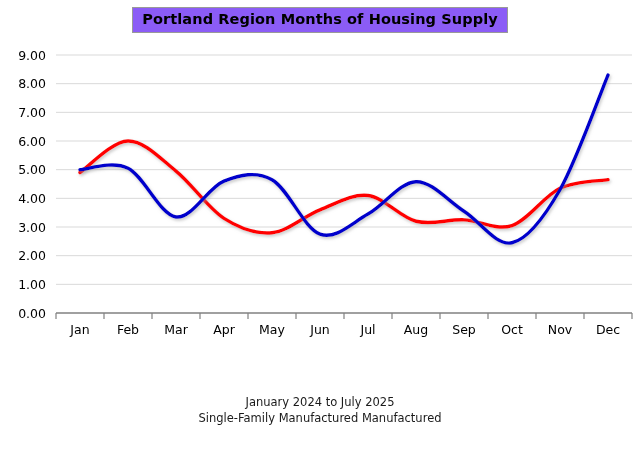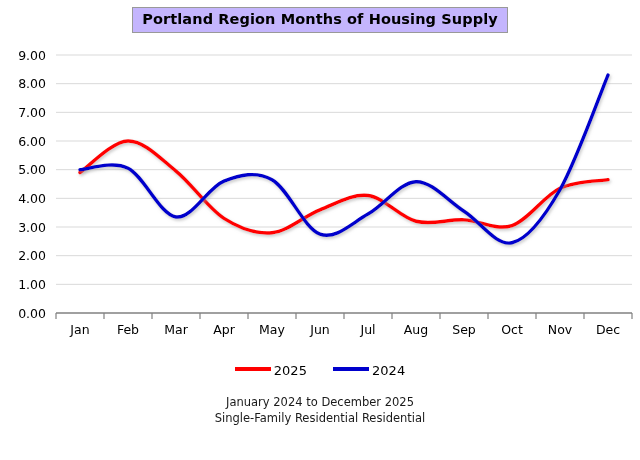--- a/index.html
+++ b/index.html
@@ -30,21 +30,21 @@
     text-align: center;
   }
   .chart-title {
     display: inline-block;
     border: 1px solid #999999;
     padding: 3px 9px 4px 9px;
     font-size: 14.5px;
     font-weight: bold;
     letter-spacing: 0.1px;
     line-height: 1.15;
-    background: #c4b5fd;
+    background: #8b5cf6;
   }
   svg.plot {
     position: absolute;
     left: 0;
     top: 0;
     width: 640px;
     height: 460px;
   }
   text.ytick {
     font-family: "DejaVu Sans", sans-serif;
@@ -164,27 +164,19 @@
       </g>
     <g id="series-group">
         <filter id="lineShadow" x="-20%" y="-20%" width="140%" height="140%">
           <feDropShadow dx="1.2" dy="1.8" stdDeviation="1.4" flood-color="#9a9a9a" flood-opacity="0.55"></feDropShadow>
         </filter>
         <path d="M 80.00 172.53 C 88.00 167.28, 112.00 141.24, 128.00 141.00 C 144.00 140.76, 160.00 158.20, 176.00 171.10 C 192.00 184.00, 208.00 208.13, 224.00 218.40 C 240.00 228.67, 256.00 234.17, 272.00 232.73 C 288.00 231.30, 304.00 216.01, 320.00 209.80 C 336.00 203.59, 352.00 193.56, 368.00 195.47 C 384.00 197.38, 400.00 217.21, 416.00 221.27 C 432.00 225.33, 448.00 219.12, 464.00 219.83 C 480.00 220.55, 496.00 230.82, 512.00 225.57 C 528.00 220.31, 544.00 195.94, 560.00 188.30 C 576.00 180.66, 600.00 181.13, 608.00 179.70" fill="none" stroke="#FF0000" stroke-width="3.4" stroke-linecap="round" stroke-linejoin="round" filter="url(#lineShadow)"></path>
         <path d="M 80.00 169.67 C 88.00 169.43, 112.00 160.35, 128.00 168.23 C 144.00 176.12, 160.00 214.82, 176.00 216.97 C 192.00 219.12, 208.00 187.34, 224.00 181.13 C 240.00 174.92, 256.00 170.86, 272.00 179.70 C 288.00 188.54, 304.00 228.43, 320.00 234.17 C 336.00 239.90, 352.00 222.84, 368.00 214.10 C 384.00 205.36, 400.00 182.18, 416.00 181.71 C 432.00 181.23, 448.00 201.06, 464.00 211.23 C 480.00 221.41, 496.00 246.35, 512.00 242.77 C 528.00 239.18, 544.00 217.68, 560.00 189.73 C 576.00 161.78, 600.00 94.18, 608.00 75.07" fill="none" stroke="#0000CC" stroke-width="3.4" stroke-linecap="round" stroke-linejoin="round" filter="url(#lineShadow)"></path>
       </g>
   </svg>
 
-  <div class="legend-wrap">
-    <span class="legend-item">
-      <span class="legend-swatch" style="background: rgb(255, 0, 0);"></span><span class="legend-label">2025</span>
-    </span>
-    <span class="legend-item">
-      <span class="legend-swatch" style="background: rgb(0, 0, 204);"></span><span class="legend-label">2024</span>
-    </span>
-  </div>
 
   <div class="footer-wrap">
-    <div class="footer-line">January 2024 to December 2025</div>
-    <div class="footer-line">Single-Family Residential Residential</div>
+    <div class="footer-line">January 2024 to July 2025</div>
+    <div class="footer-line">Single-Family Manufactured Manufactured</div>
   </div>
 
 </div>
 
 </body></html>

